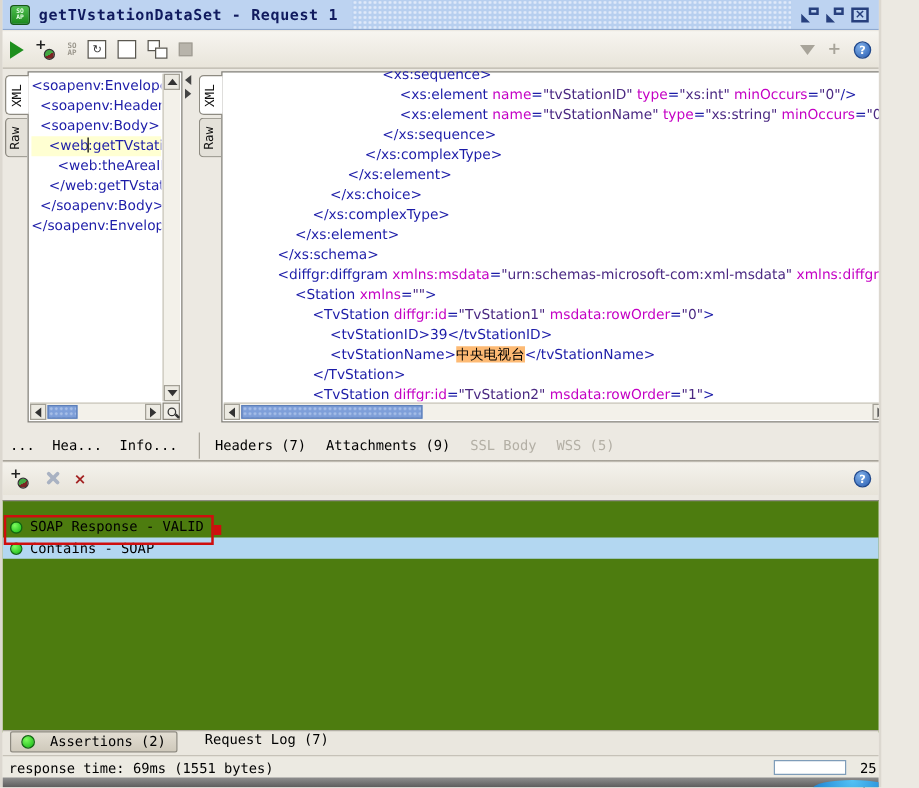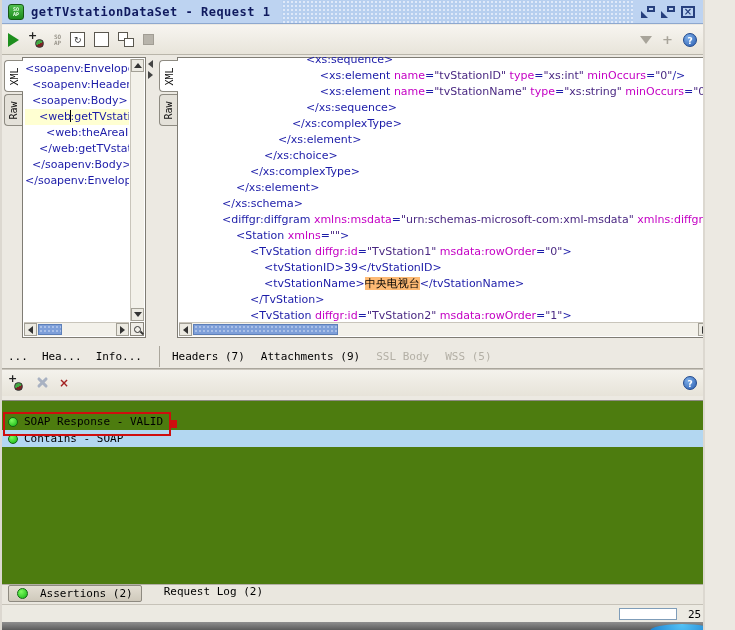--- a/index.html
+++ b/index.html
@@ -263,24 +263,25 @@
       </div>
     </div>
   <div class="red-rect"></div>
   <div class="red-notch"></div>
 
   <div class="btabs">
     <span class="btab-sel">
       <span class="ball9" style="width:11px;height:11px"></span>
       <span>Assertions (2)</span>
     </span>
-    <span class="btab">Request Log (2)</span>
+    <span class="btab">Request Log (7)</span>
   </div>
 
   <div class="statusbar">
+    <span class="resp">response time: 69ms (1551 bytes)</span>
     <span class="prog"></span>
     <span class="pos">25 : 42</span>
   </div>
 
   <div class="bottom-strip">
     <span class="blue-blob"></span>
   </div>
 
 </div>
 

